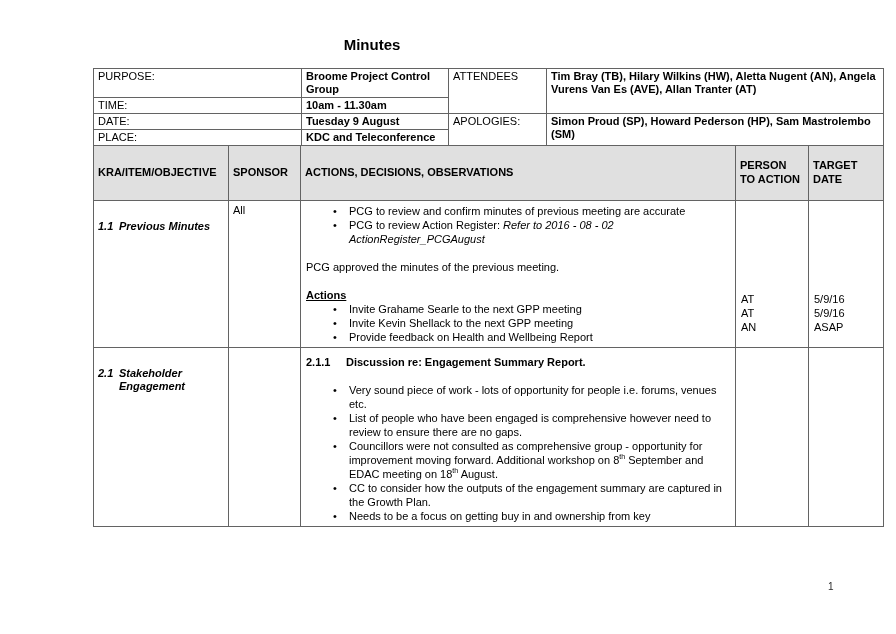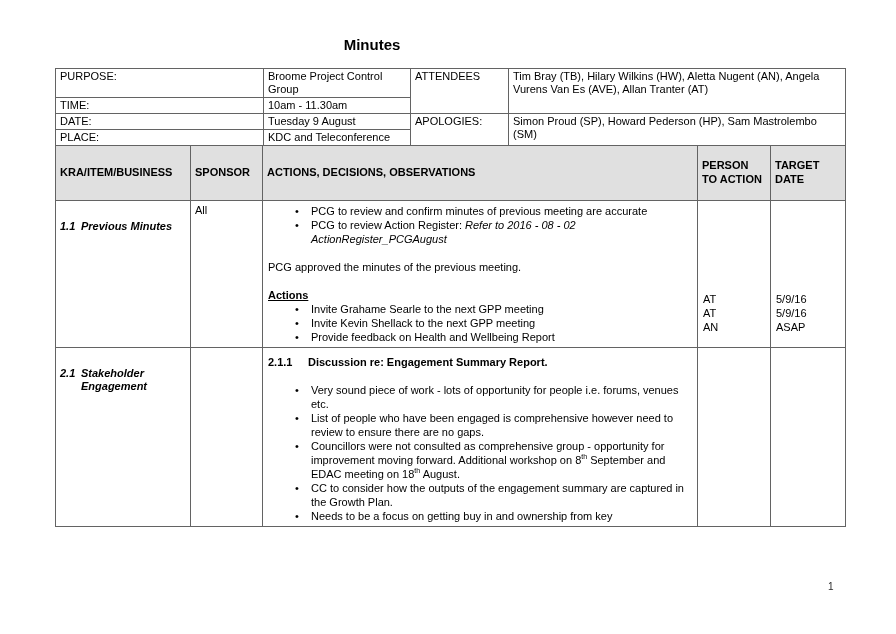--- a/index.html
+++ b/index.html
@@ -22,32 +22,33 @@
   .tables-wrap {
     position: absolute;
     left: 55px; top: 68px;
     width: 790px;
   }
   table {
     border-collapse: collapse;
     table-layout: fixed;
     width: 790px;
     font-size: 11px;
+    margin-left: 38px;
   }
   td, th {
     border: 1px solid #636363;
     vertical-align: top;
     padding: 1px 4px;
     line-height: 13px;
     text-align: left;
     font-weight: normal;
     overflow: hidden;
   }
   
-  .info-table .val { font-weight: normal; }
+  .info-table .val { font-weight: bold; }
   .info-table tr:nth-child(1) td { height: 29px; }
   .info-table tr:nth-child(2) td { height: 15px; }
   .info-table tr:nth-child(3) td { height: 15px; }
   .info-table tr:nth-child(4) td { height: 15px; }
   
   .main-table thead th {
     background: #e0e0e0;
     font-weight: bold;
     vertical-align: middle;
     height: 54px;
@@ -133,21 +134,21 @@
   <table class="main-table">
     <colgroup>
       <col style="width:135px">
         <col style="width:72px">
         <col style="width:435px">
         <col style="width:73px">
         <col style="width:75px">
     </colgroup>
     <thead>
       <tr>
-        <th>KRA/ITEM/BUSINESS</th>
+        <th>KRA/ITEM/OBJECTIVE</th>
         <th>SPONSOR</th>
         <th>ACTIONS, DECISIONS, OBSERVATIONS</th>
         <th>PERSON TO ACTION</th>
         <th>TARGET DATE</th>
       </tr>
     </thead>
     <tbody id="main-tbody">
         <tr class="item-row">
           <td>
             <div class="item-kra">

